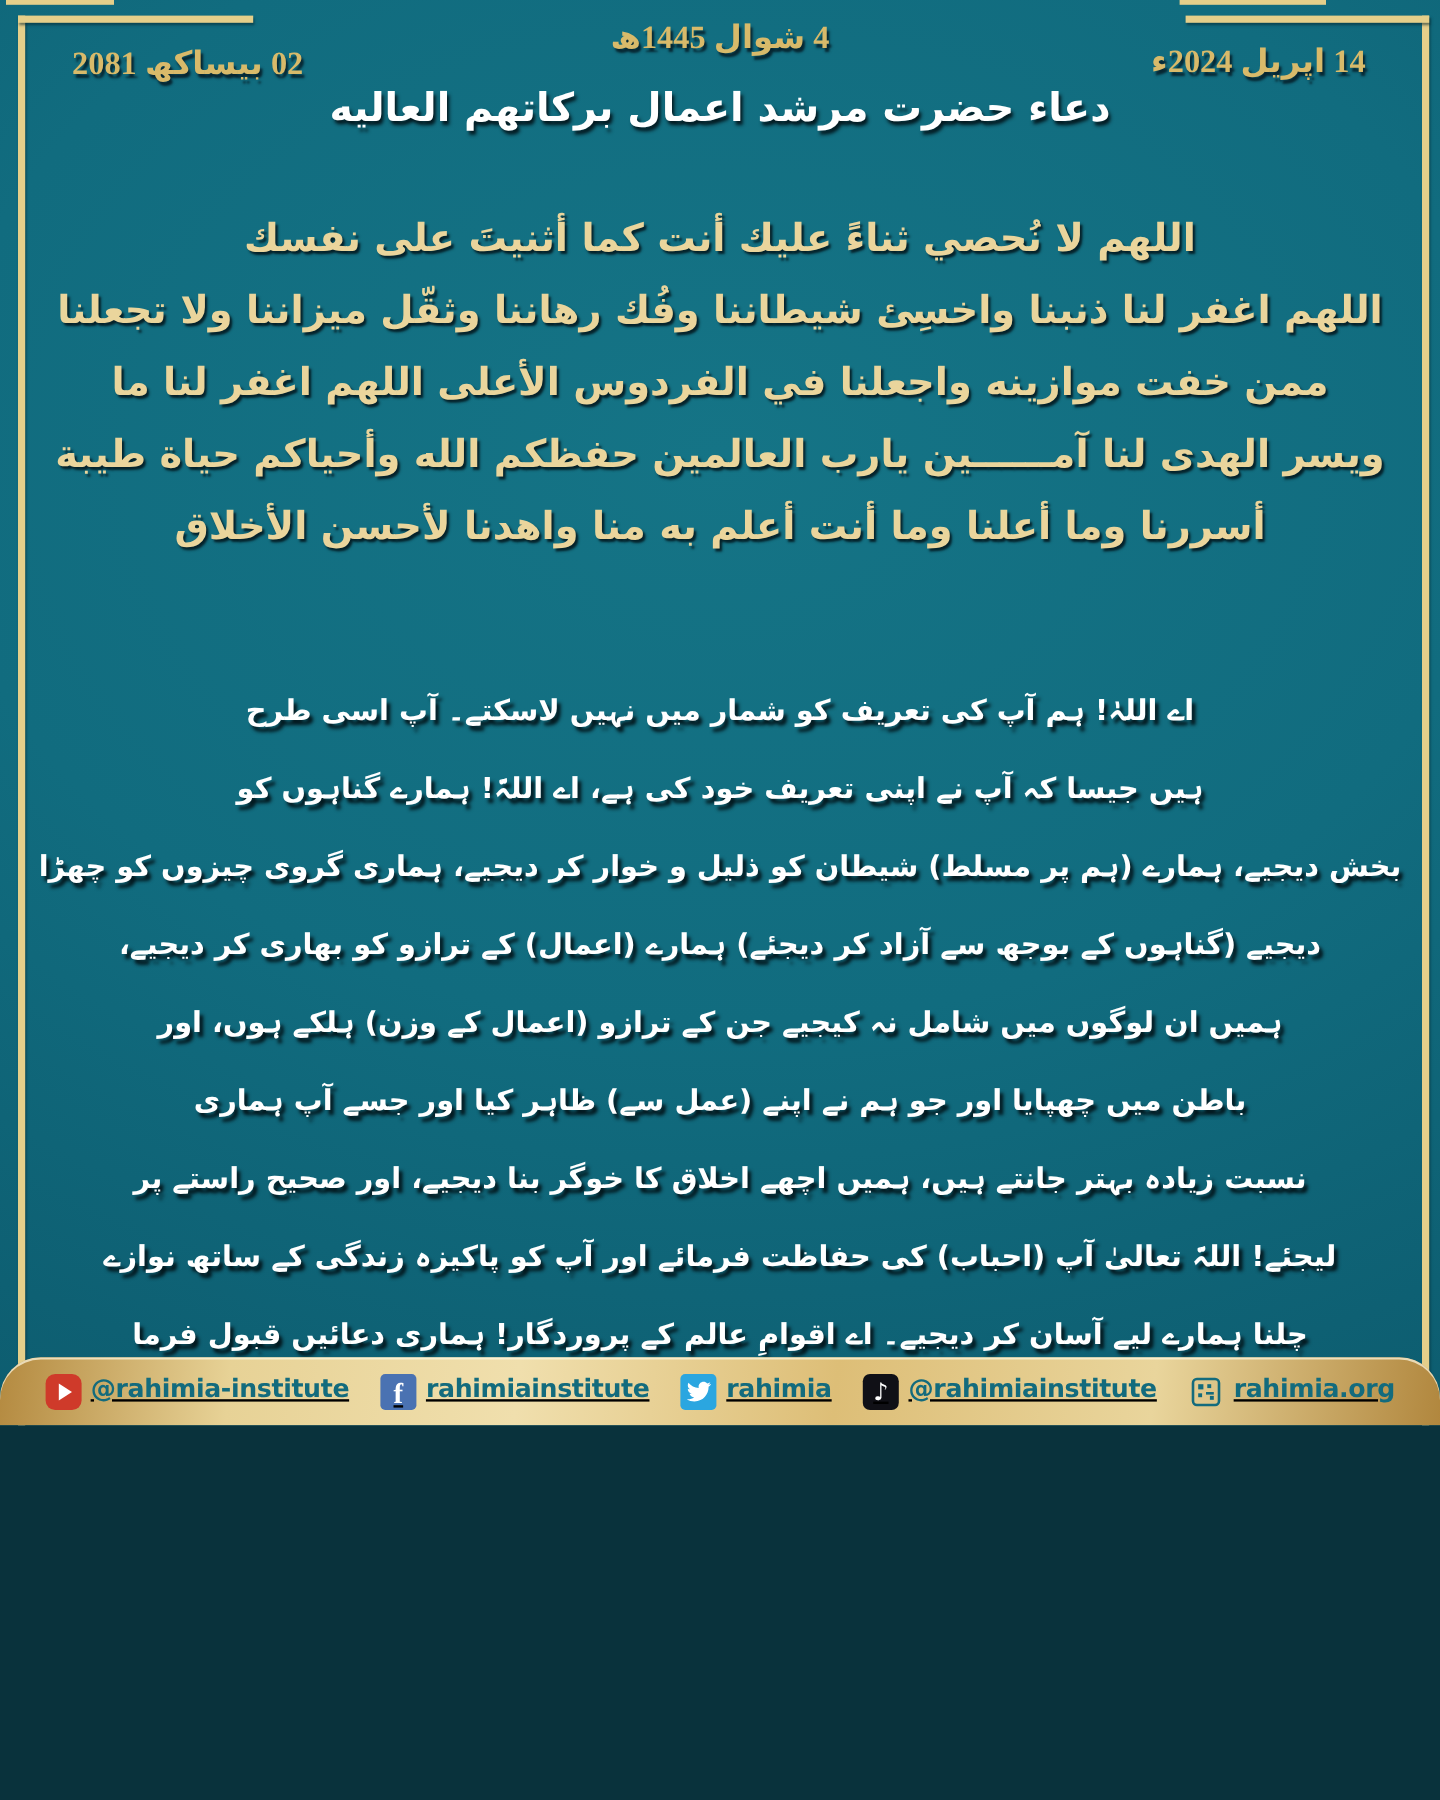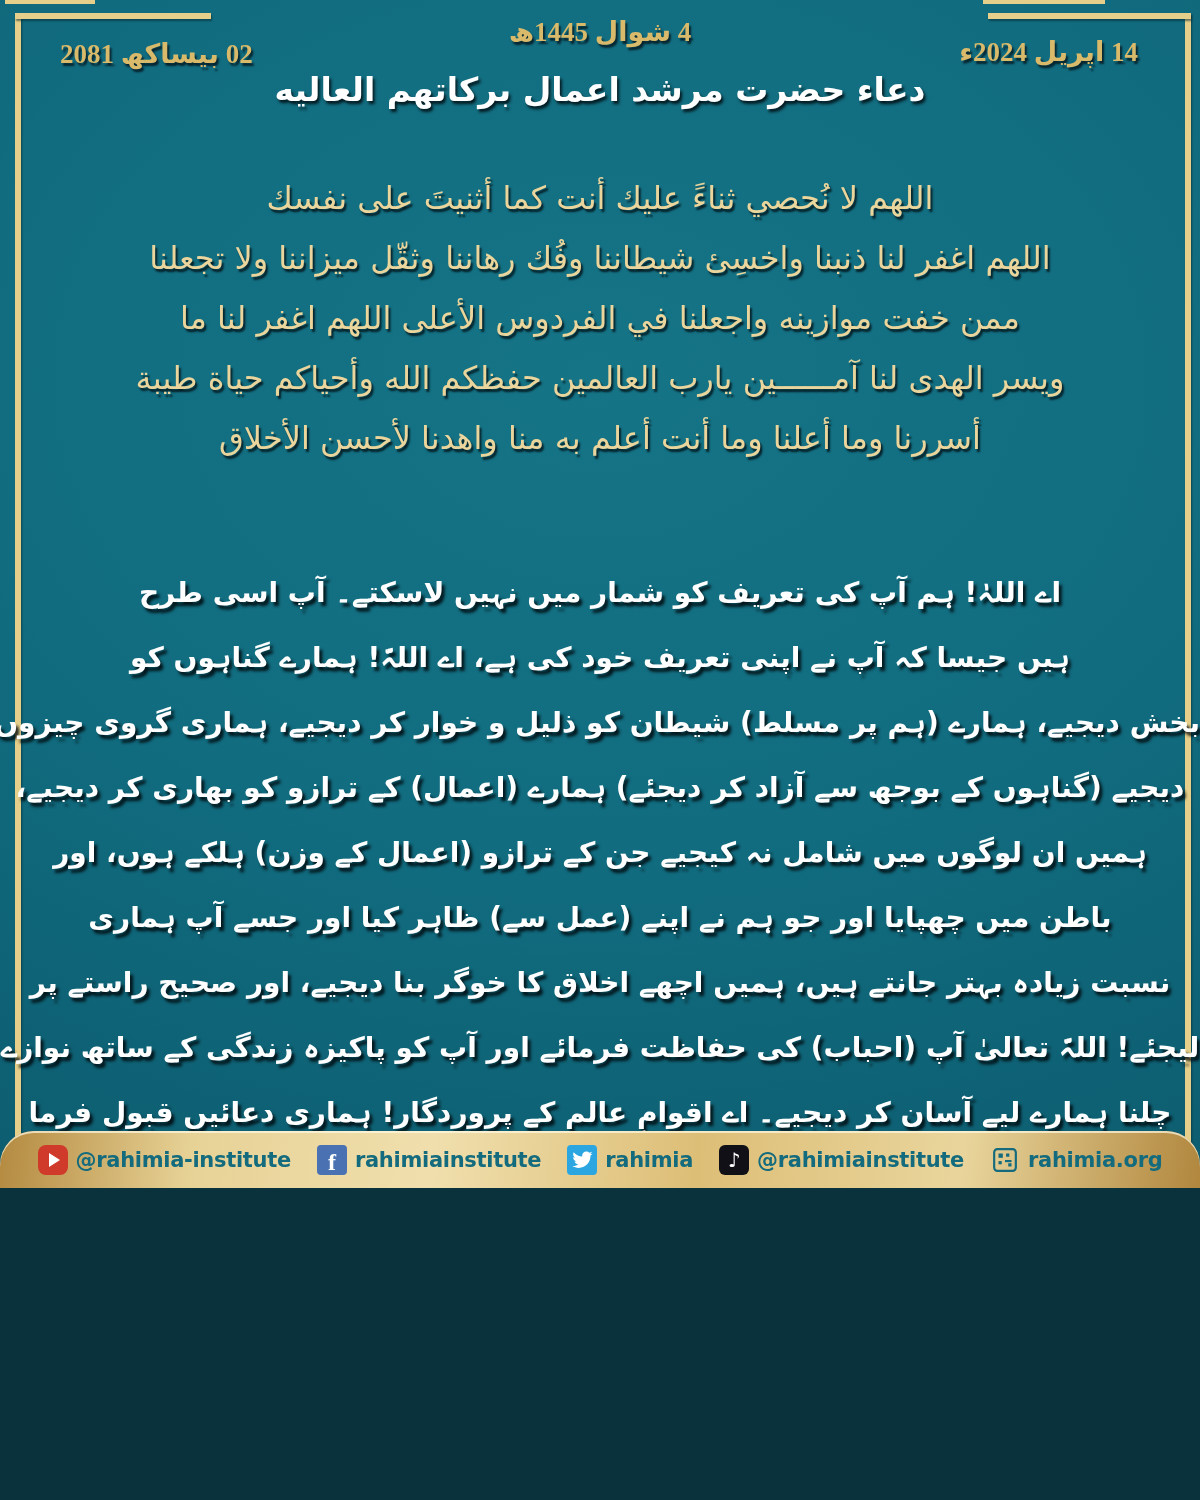--- a/index.html
+++ b/index.html
@@ -32,28 +32,28 @@
   .date-right {top:36px;right:62px;font-size:27px;}
   .page-title{
     position:absolute;top:70px;left:0;right:0;text-align:center;
     color:#ffffff;font-size:33px;font-weight:bold;
     text-shadow:2px 3px 3px rgba(0,10,15,.85);
   }
 
   
   .arabic-block{position:absolute;top:168px;left:0;right:0;text-align:center;}
   .arabic-line{
-    height:60px;line-height:60px;font-size:32px;font-weight:normal;color:#ead59c;
+    height:60px;line-height:60px;font-size:32px;font-weight:bold;color:#ead59c;
     text-shadow:2px 3px 2px rgba(4,28,36,.95);white-space:nowrap;
   }
 
   
   .urdu-block{position:absolute;top:560px;left:0;right:0;text-align:center;}
   .urdu-line{
-    height:65px;line-height:65px;font-size:28px;font-weight:bold;color:#ffffff;
+    height:65px;line-height:65px;font-size:24px;font-weight:bold;color:#ffffff;
     text-shadow:3px 4px 3px rgba(0,8,12,.85);white-space:nowrap;
   }
   .urdu-end{height:45px;line-height:45px;font-size:30px;color:#ffffff;font-weight:bold;
     text-shadow:2px 3px 2px rgba(0,8,12,.85);}
 
   
   .logo{position:absolute;left:46px;top:1280px;width:160px;text-align:left;color:#e8d29a;}
   .logo-word{font-size:30px;font-weight:bold;line-height:30px;margin-top:-6px;
     text-shadow:1px 1px 1px rgba(5,30,40,.7);}
   .logo-caption{font-size:10px;letter-spacing:.5px;margin-top:3px;opacity:.95;}
@@ -61,21 +61,21 @@
   .qr{position:absolute;left:1032px;top:1284px;width:125px;height:125px;}
 
   
   .footer-bar{
     position:absolute;left:0;right:0;bottom:0;height:57px;
     border-radius:34px 34px 0 0;
     background:linear-gradient(96deg,#b48a40 0%,#e7d296 16%,#f0dfad 36%,#ddbe77 58%,#e9d59c 80%,#b1873e 100%);
     box-shadow:inset 0 2px 0 rgba(255,250,228,.7);
     display:flex;align-items:center;justify-content:center;gap:26px;
   }
-  .social-item{display:flex;align-items:center;gap:8px;}
+  .social-item{display:flex;gap:8px;text-decoration:underline;}
   .handle{
     color:#136b7d;font-weight:bold;font-size:21px;letter-spacing:-.3px;
     font-family:"DejaVu Sans",sans-serif;white-space:nowrap;
   }
   .s-icon{width:30px;height:30px;display:flex;align-items:center;justify-content:center;flex:0 0 auto;}
   .yt{background:#cf3a2a;border-radius:8px;}
   .yt-play{width:0;height:0;border-left:11px solid #fff;border-top:7px solid transparent;border-bottom:7px solid transparent;margin-left:3px;}
   .fb{background:#4a72b2;border-radius:4px;color:#fff;
       font-family:"Liberation Serif",serif;font-weight:bold;font-size:24px;line-height:30px;
       justify-content:center;padding-top:4px;box-sizing:border-box;}

